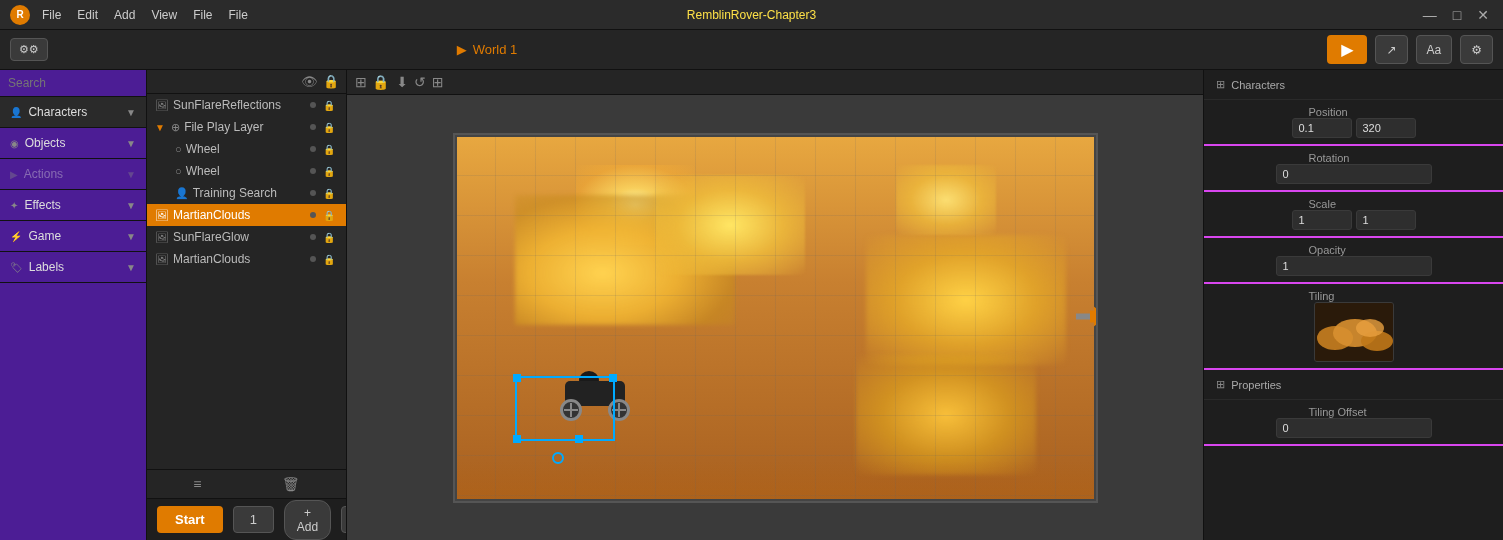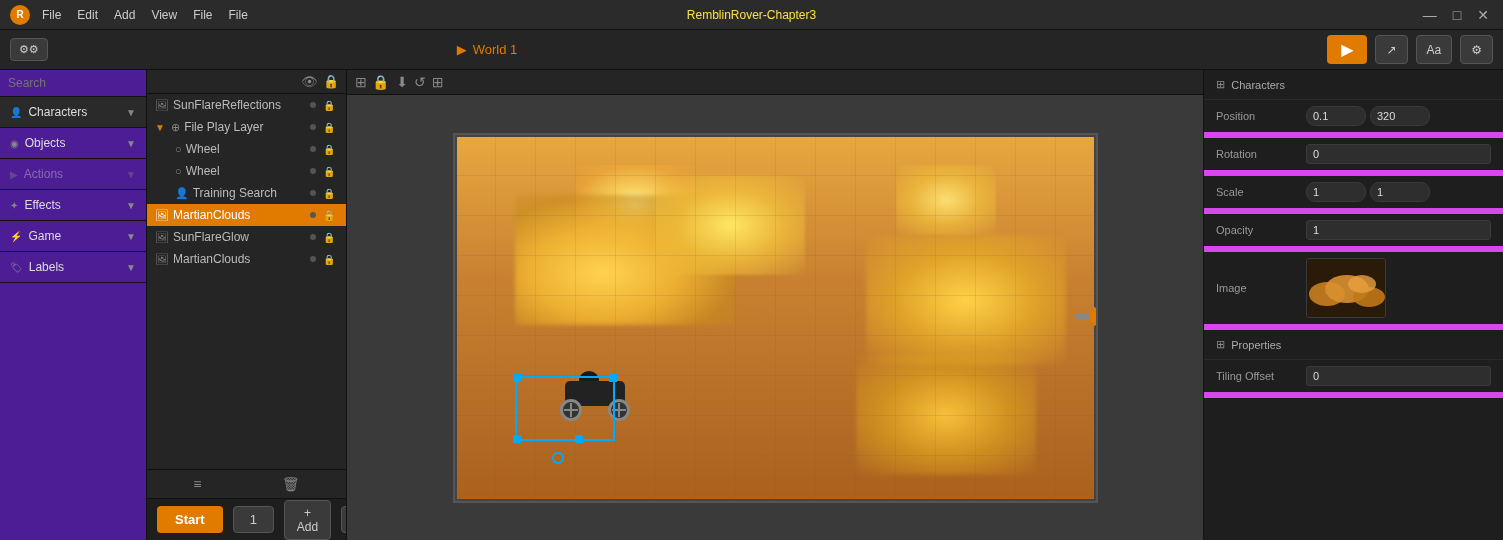--- a/index.html
+++ b/index.html
@@ -86,32 +86,32 @@
     .wheel-r { right: 5px; }
     .wheel-cross { position: absolute; top: 50%; left: 50%; transform: translate(-50%, -50%); }
     .wheel-cross:before, .wheel-cross:after { content: ''; position: absolute; background: #888; }
     .wheel-cross:before { width: 2px; height: 14px; top: -7px; left: -1px; }
     .wheel-cross:after { width: 14px; height: 2px; top: -1px; left: -7px; }
     
     
     #bottom-bar { height: 42px; background: #1e1e1e; border-top: 1px solid #111; display: flex; align-items: center; padding: 0 10px; gap: 10px; }
     .start-btn { background: #e07b00; border: none; border-radius: 4px; padding: 6px 18px; color: white; cursor: pointer; font-size: 13px; font-weight: bold; }
     .num-badge { background: #3a3a3a; border: 1px solid #555; border-radius: 4px; padding: 5px 16px; color: #ccc; font-size: 13px; }
-    .add-btn { background: #3a3a3a; border: 1px solid #555; border-radius: 4px; padding: 5px 12px; color: #ccc; cursor: pointer; font-size: 12px; margin-left: auto; }
+    .add-btn { background: #3a3a3a; border: 1px solid #555; border-radius: 12px; padding: 5px 12px; color: #ccc; cursor: pointer; font-size: 12px; margin-left: auto; }
     .collapse-btn { background: #3a3a3a; border: 1px solid #555; border-radius: 4px; padding: 5px 8px; color: #ccc; cursor: pointer; }
 
     
     #right-panel { width: 300px; background: #1e1e1e; border-left: 1px solid #111; display: flex; flex-direction: column; overflow-y: auto; }
     .panel-section-header { display: flex; align-items: center; gap: 6px; padding: 8px 12px; color: #aaa; font-size: 11px; border-bottom: 1px solid #2a2a2a; }
     .panel-section-header .section-icon { color: #888; }
-    .prop-row { display: flex; align-items: center; padding: 6px 12px; border-bottom: 6px solid #d946ef; }
+    .prop-row { display: flex; align-items: center; padding: 6px 12px; border-bottom: 2px solid #d946ef; flex-direction: column; }
     .prop-label { color: #999; font-size: 11px; width: 90px; flex-shrink: 0; }
     .prop-input { background: #2e2e2e; border: 1px solid #3a3a3a; border-radius: 3px; color: #ddd; font-size: 11px; padding: 3px 6px; flex: 1; }
     .prop-inputs { display: flex; gap: 4px; flex: 1; }
-    .prop-input-sm { background: #2e2e2e; border: 1px solid #3a3a3a; border-radius: 9px; color: #ddd; font-size: 11px; padding: 3px 6px; width: 60px; }
+    .prop-input-sm { background: #2e2e2e; border: 1px solid #3a3a3a; border-radius: 3px; color: #ddd; font-size: 11px; padding: 3px 6px; width: 60px; }
     .image-preview { width: 80px; height: 60px; background: #2e2e2e; border: 1px solid #3a3a3a; border-radius: 3px; overflow: hidden; position: relative; }
     .toggle-switch { width: 28px; height: 14px; background: #3a3a3a; border-radius: 7px; position: relative; cursor: pointer; }
     .toggle-knob { width: 10px; height: 10px; background: white; border-radius: 50%; position: absolute; top: 2px; transition: left 0.1s; }
     .toggle-switch:not(.on) .toggle-knob { left: 2px; }
   </style>
 </head>
 <body>
 
 <div id="titlebar">
   <div style="display:flex;align-items:center;gap:12px;">
@@ -365,21 +365,21 @@
         <input class="prop-input-sm" type="text" value="1" style="">
       </div>
     </div>
 
     <div class="prop-row">
       <span class="prop-label">Opacity</span>
       <input class="prop-input" type="text" value="1" style="">
     </div>
 
     <div class="prop-row">
-      <span class="prop-label">Image</span>
+      <span class="prop-label">Tiling</span>
       <div class="image-preview">
         
         <svg width="80" height="60">
           <rect width="80" height="60" fill="#2a1a0a"></rect>
           <ellipse cx="20" cy="35" rx="18" ry="12" fill="#c88020" opacity="0.9"></ellipse>
           <ellipse cx="40" cy="30" rx="22" ry="14" fill="#d89030" opacity="0.9"></ellipse>
           <ellipse cx="62" cy="38" rx="16" ry="10" fill="#c07818" opacity="0.9"></ellipse>
           <ellipse cx="55" cy="25" rx="14" ry="9" fill="#e8a040" opacity="0.8"></ellipse>
         </svg>
       </div>

